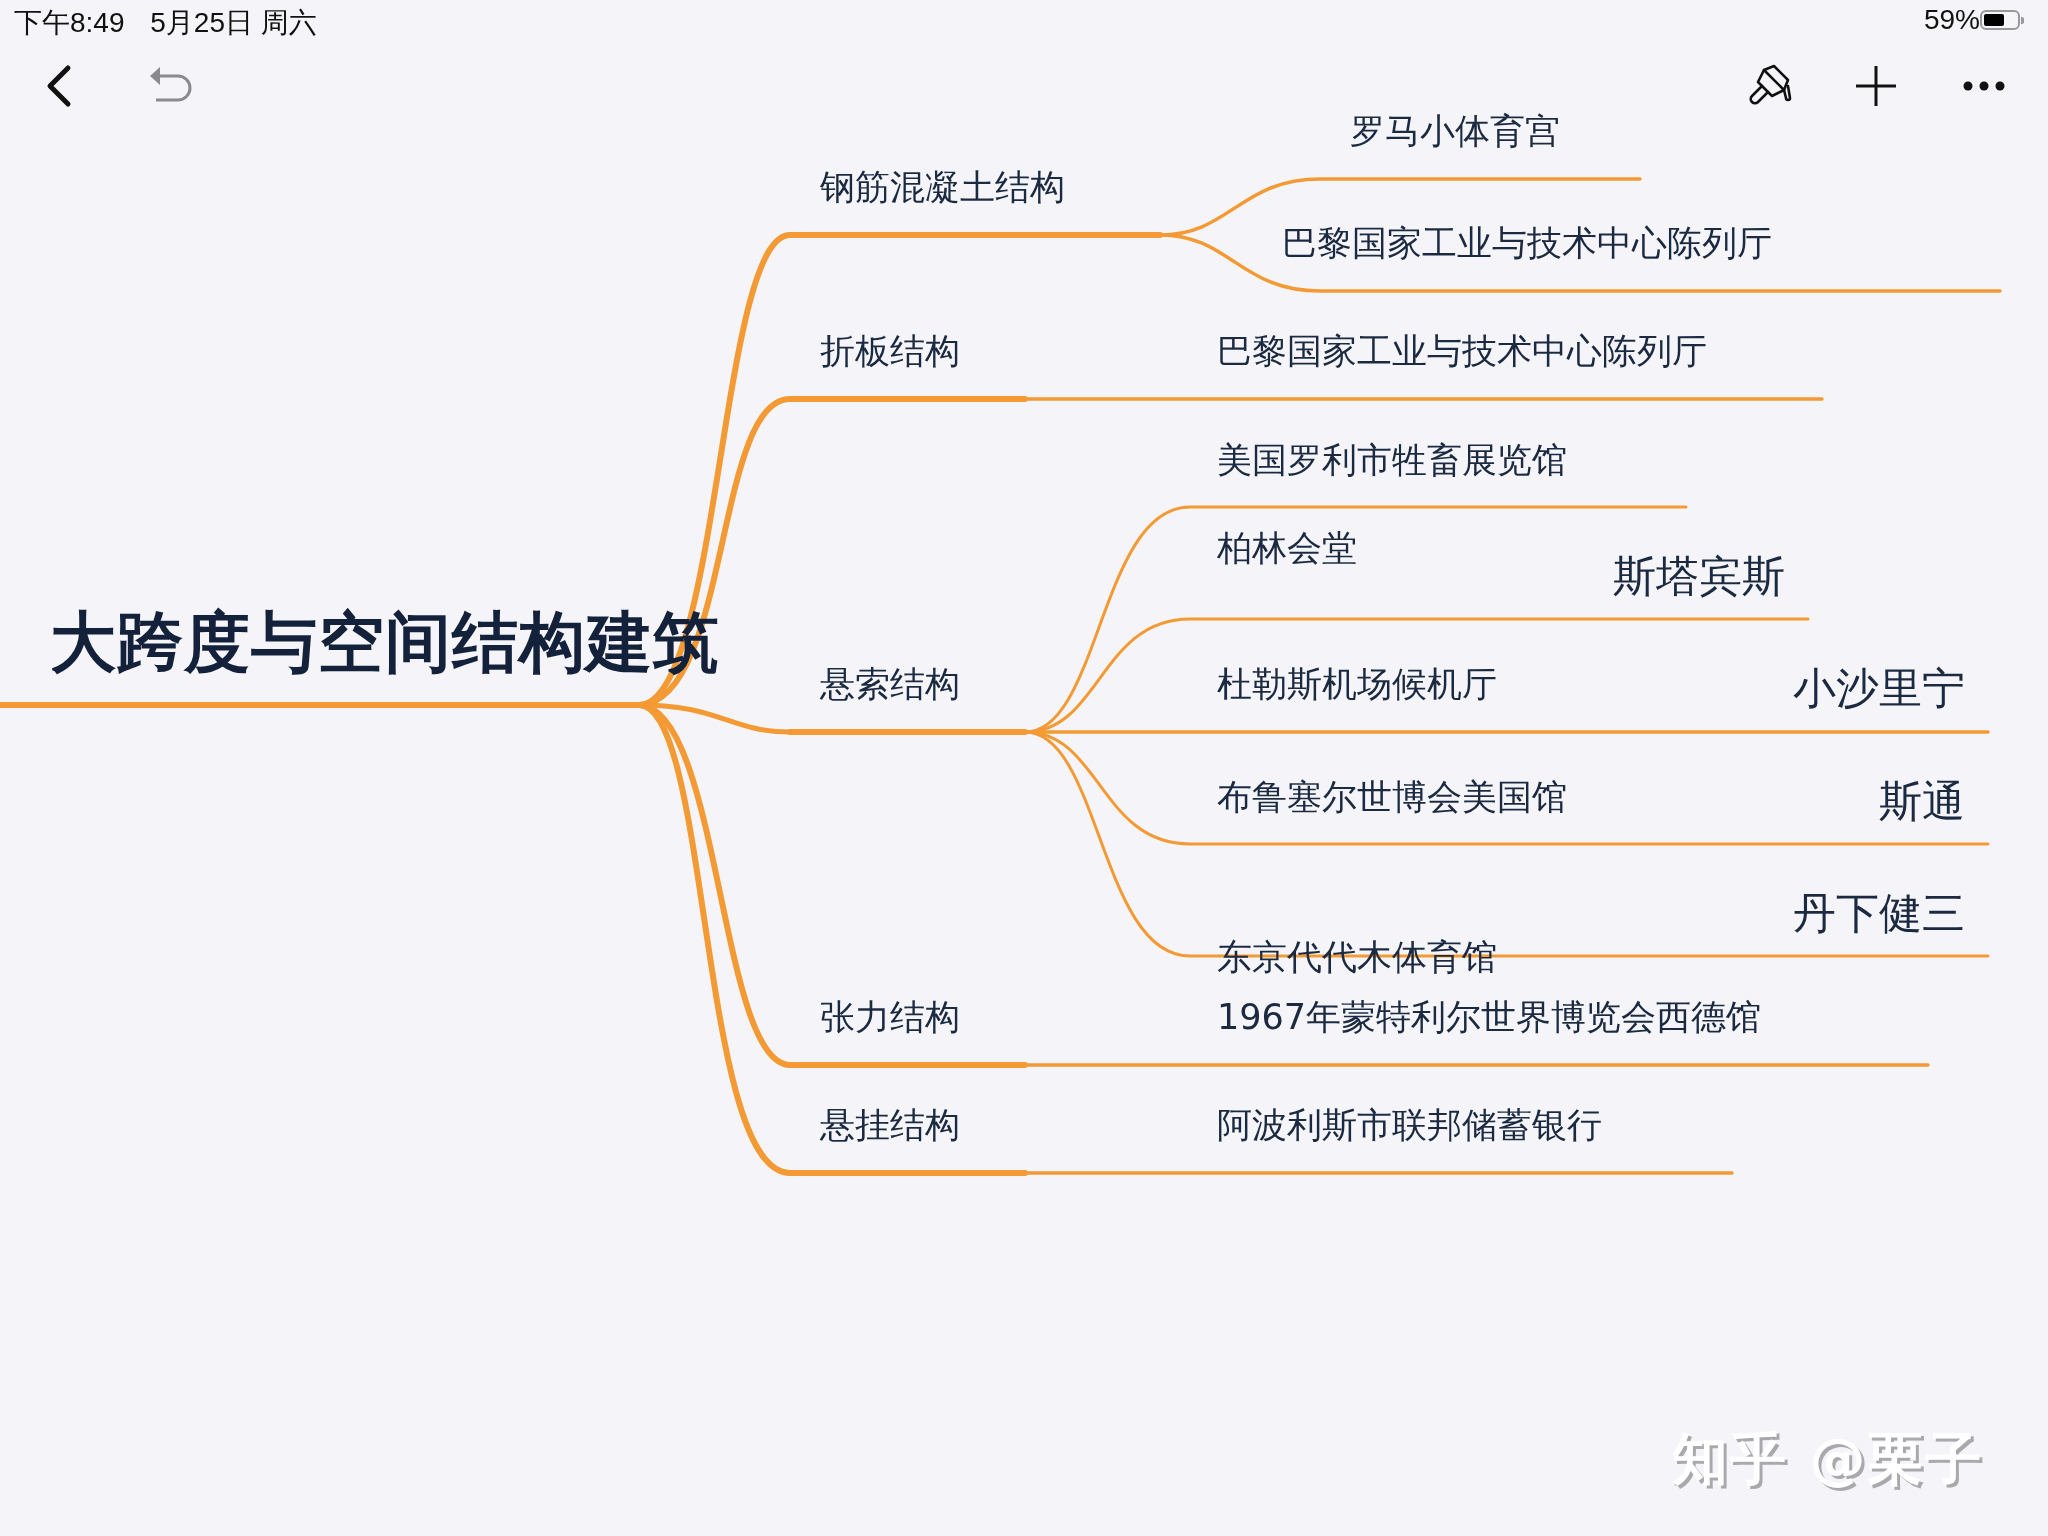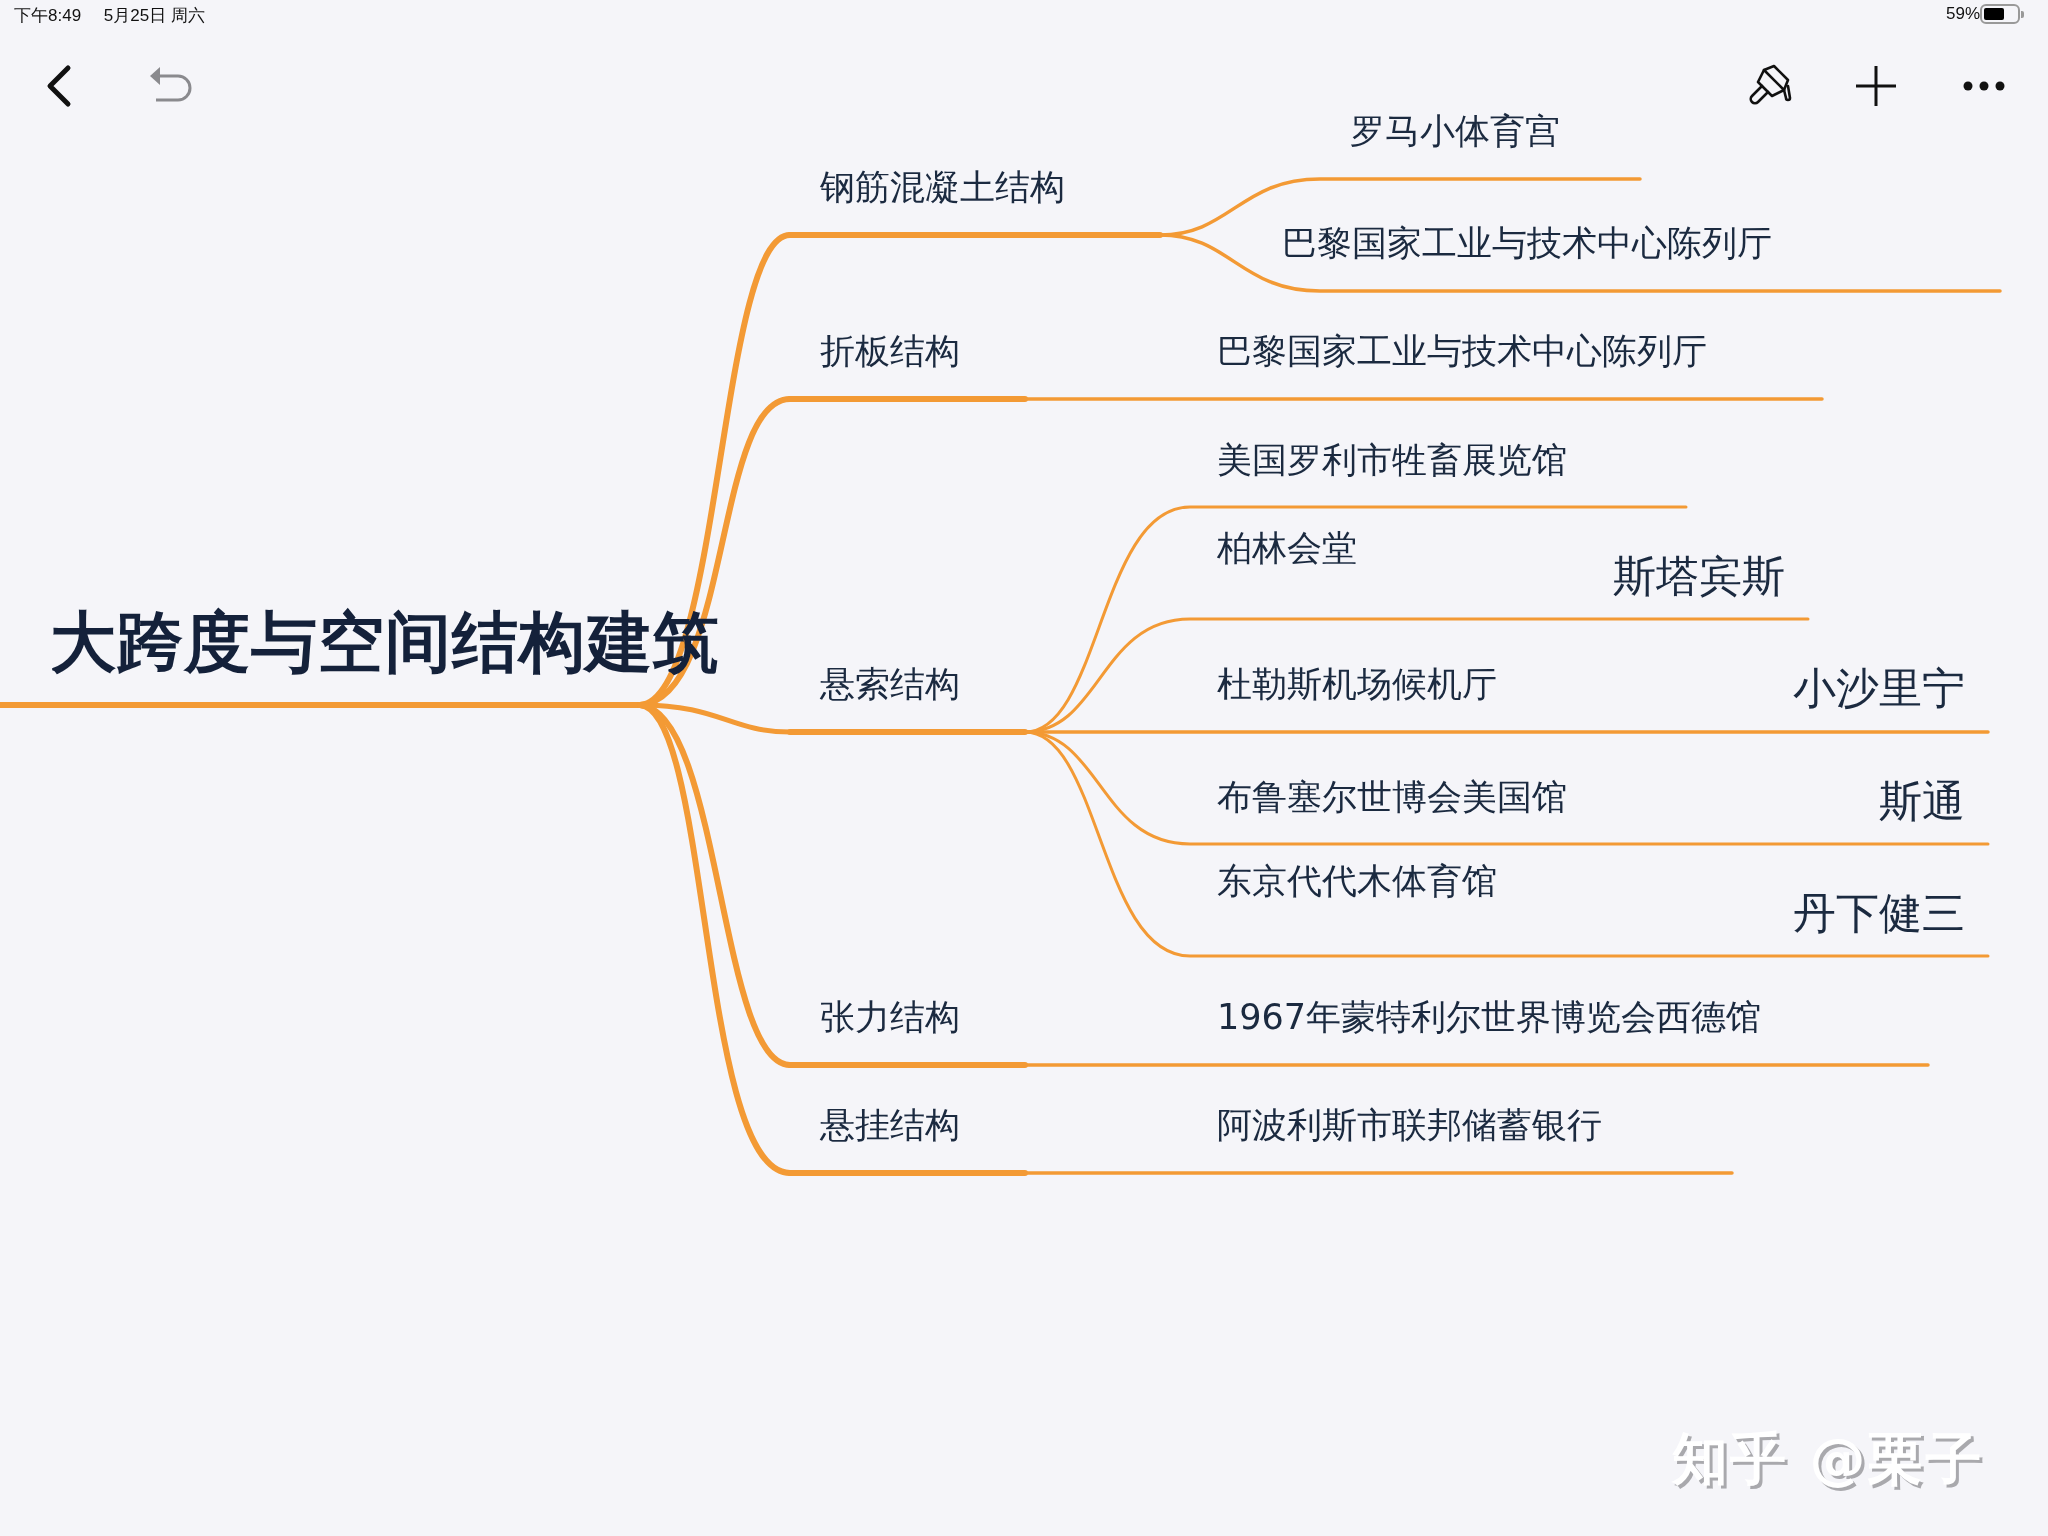--- a/index.html
+++ b/index.html
@@ -2,21 +2,21 @@
 <html><head>
 <meta charset="utf-8">
 <style>
   html, body { margin:0; padding:0; }
   body {
     width:2048px; height:1536px; position:relative; overflow:hidden;
     background:#f5f5f9;
     font-family:"DejaVu Sans","Liberation Sans",sans-serif;
     color:#162338;
   }
-  .status { position:absolute; top:4px; font-size:17px; color:#111; font-family:"Liberation Sans",sans-serif; }
+  .status { position:absolute; top:4px; font-size:28px; color:#111; font-family:"Liberation Sans",sans-serif; }
   .status.left { left:14px; }
   .status.right { right:28px; display:flex; align-items:center; }
   .battery { width:40px; height:20px; border:2px solid #999; border-radius:6px; position:relative; box-sizing:border-box; }
   .battery .fill { position:absolute; left:2px; top:2px; bottom:2px; width:56%; background:#000; border-radius:2px; }
   .battery::after { content:""; position:absolute; right:-6px; top:5px; width:3px; height:7px; background:#999; border-radius:0 2px 2px 0; }
   .toolbtn { position:absolute; top:58px; width:56px; height:56px; display:flex; align-items:center; justify-content:center; cursor:pointer; }
   svg.map { position:absolute; left:0; top:0; }
   .node { position:absolute; white-space:nowrap; line-height:1; }
   .root { font-size:66px; font-weight:bold; color:#14213a; left:50px; top:610px; letter-spacing:1px; }
   .l1 { font-size:35px; color:#1b2a40; }
@@ -121,19 +121,19 @@
 
 <div class="node l2" style="left:1217px; top:334px">巴黎国家工业与技术中心陈列厅</div>
 
 <div class="node l2" style="left:1217px; top:443px">美国罗利市牲畜展览馆</div>
 <div class="node l2" style="left:1217px; top:531px">柏林会堂</div>
 <div class="node note" style="right:263px; top:555px">斯塔宾斯</div>
 <div class="node l2" style="left:1217px; top:667px">杜勒斯机场候机厅</div>
 <div class="node note" style="right:83px; top:667px">小沙里宁</div>
 <div class="node l2" style="left:1217px; top:780px">布鲁塞尔世博会美国馆</div>
 <div class="node note" style="right:83px; top:780px">斯通</div>
-<div class="node l2" style="left:1217px; top:864px">东京代代木体育馆</div>
+<div class="node l2" style="left:1217px; top:940px">东京代代木体育馆</div>
 <div class="node note" style="right:83px; top:892px">丹下健三</div>
 
 <div class="node l2" style="left:1217px; top:1000px">1967年蒙特利尔世界博览会西德馆</div>
 <div class="node l2" style="left:1217px; top:1108px">阿波利斯市联邦储蓄银行</div>
 
 <div class="watermark">知乎 @栗子</div>
 
 </body></html>

